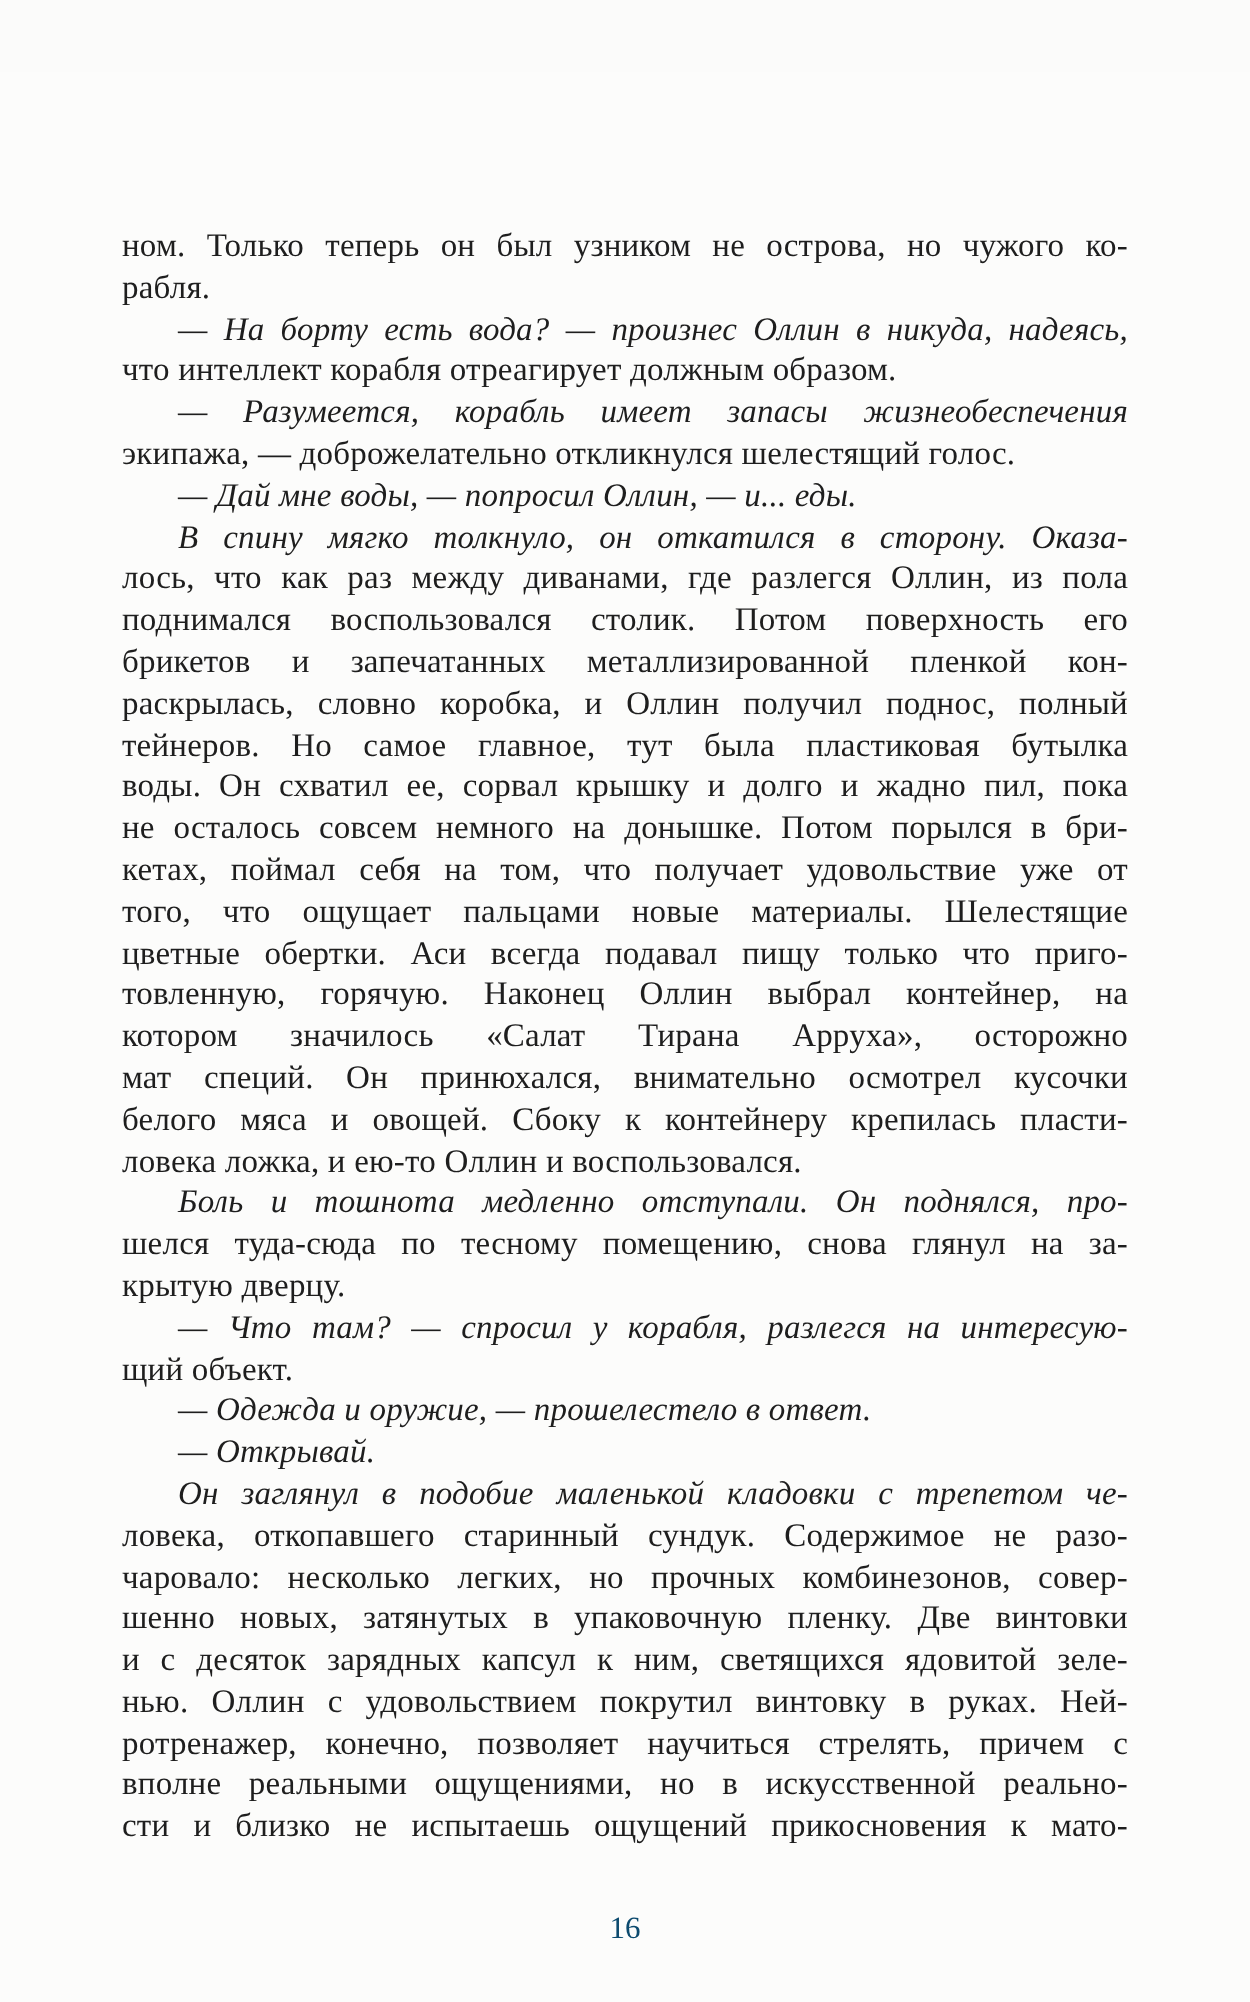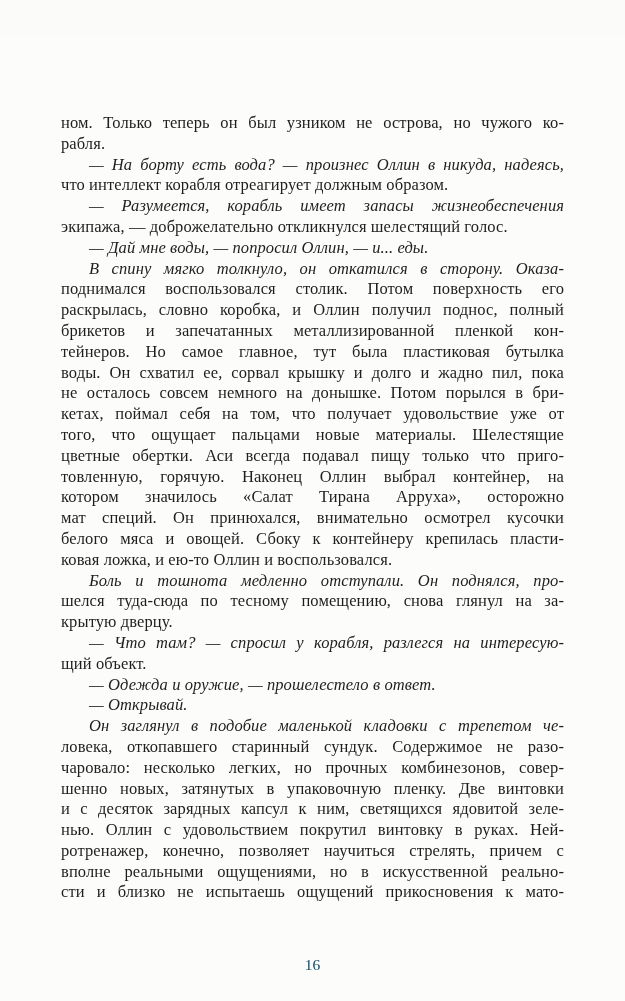--- a/index.html
+++ b/index.html
@@ -58,34 +58,35 @@
 <div class="page">
   <div class="text-block" id="text-block">
       <div class="line">ном. Только теперь он был узником не острова, но чужого ко-</div>
       <div class="line end">рабля.</div>
       <div class="line indent">— На борту есть вода? — произнес Оллин в никуда, надеясь,</div>
       <div class="line end">что интеллект корабля отреагирует должным образом.</div>
       <div class="line indent">— Разумеется, корабль имеет запасы жизнеобеспечения</div>
       <div class="line end">экипажа, — доброжелательно откликнулся шелестящий голос.</div>
       <div class="line indent end">— Дай мне воды, — попросил Оллин, — и... еды.</div>
       <div class="line indent">В спину мягко толкнуло, он откатился в сторону. Оказа-</div>
+      <div class="line">лось, что как раз между диванами, где разлегся Оллин, из пола</div>
       <div class="line">поднимался воспользовался столик. Потом поверхность его</div>
+      <div class="line">брикетов и запечатанных металлизированной пленкой кон-</div>
       <div class="line">раскрылась, словно коробка, и Оллин получил поднос, полный</div>
-      <div class="line">брикетов и запечатанных металлизированной пленкой кон-</div>
       <div class="line">тейнеров. Но самое главное, тут была пластиковая бутылка</div>
       <div class="line">воды. Он схватил ее, сорвал крышку и долго и жадно пил, пока</div>
       <div class="line">не осталось совсем немного на донышке. Потом порылся в бри-</div>
       <div class="line">кетах, поймал себя на том, что получает удовольствие уже от</div>
       <div class="line">того, что ощущает пальцами новые материалы. Шелестящие</div>
       <div class="line">цветные обертки. Аси всегда подавал пищу только что приго-</div>
       <div class="line">товленную, горячую. Наконец Оллин выбрал контейнер, на</div>
       <div class="line">котором значилось «Салат Тирана Арруха», осторожно</div>
       <div class="line">мат специй. Он принюхался, внимательно осмотрел кусочки</div>
       <div class="line">белого мяса и овощей. Сбоку к контейнеру крепилась пласти-</div>
-      <div class="line end">ковая ложка, и ею-то Оллин и воспользовался.</div>
+      <div class="line end">ловека ложка, и ею-то Оллин и воспользовался.</div>
       <div class="line indent">Боль и тошнота медленно отступали. Он поднялся, про-</div>
       <div class="line">шелся туда-сюда по тесному помещению, снова глянул на за-</div>
       <div class="line end">крытую дверцу.</div>
       <div class="line indent">— Что там? — спросил у корабля, разлегся на интересую-</div>
       <div class="line end">щий объект.</div>
       <div class="line indent end">— Одежда и оружие, — прошелестело в ответ.</div>
       <div class="line indent end">— Открывай.</div>
       <div class="line indent">Он заглянул в подобие маленькой кладовки с трепетом че-</div>
       <div class="line">ловека, откопавшего старинный сундук. Содержимое не разо-</div>
       <div class="line">чаровало: несколько легких, но прочных комбинезонов, совер-</div>

